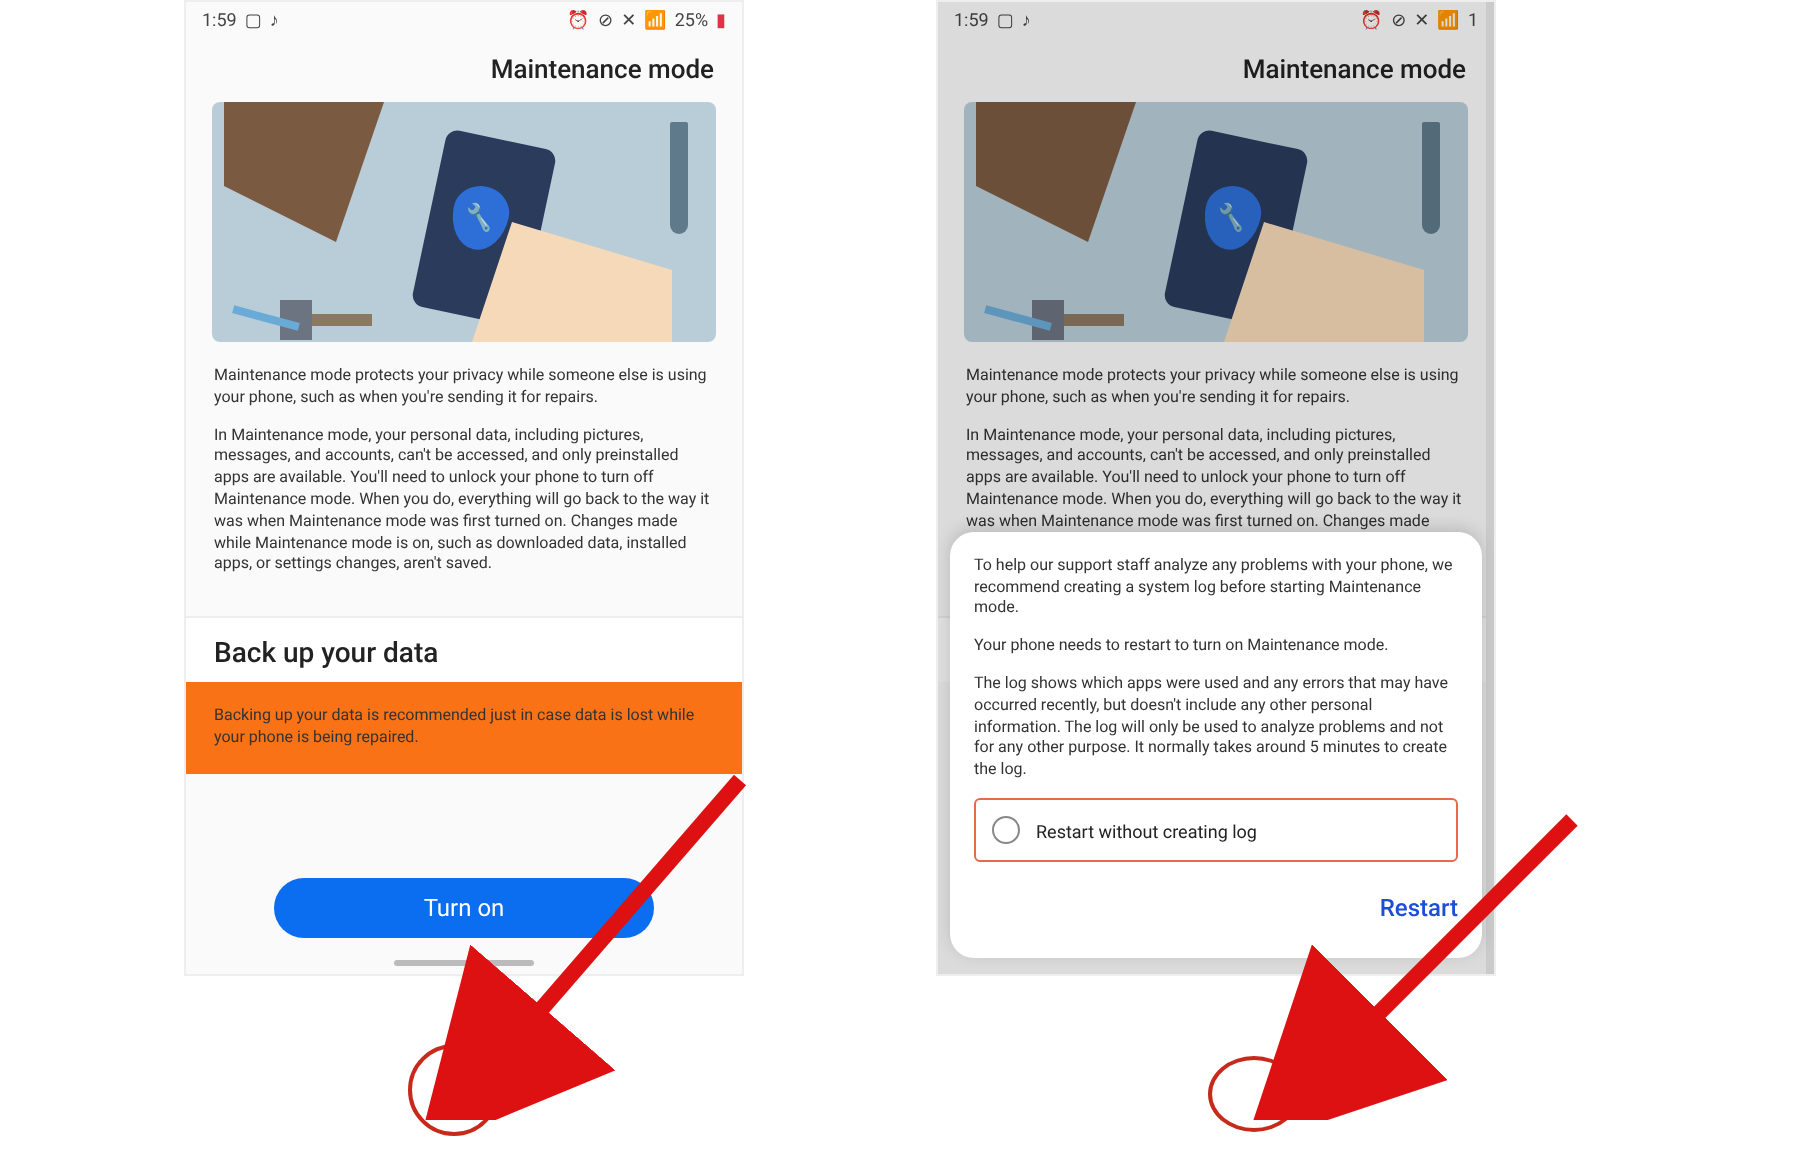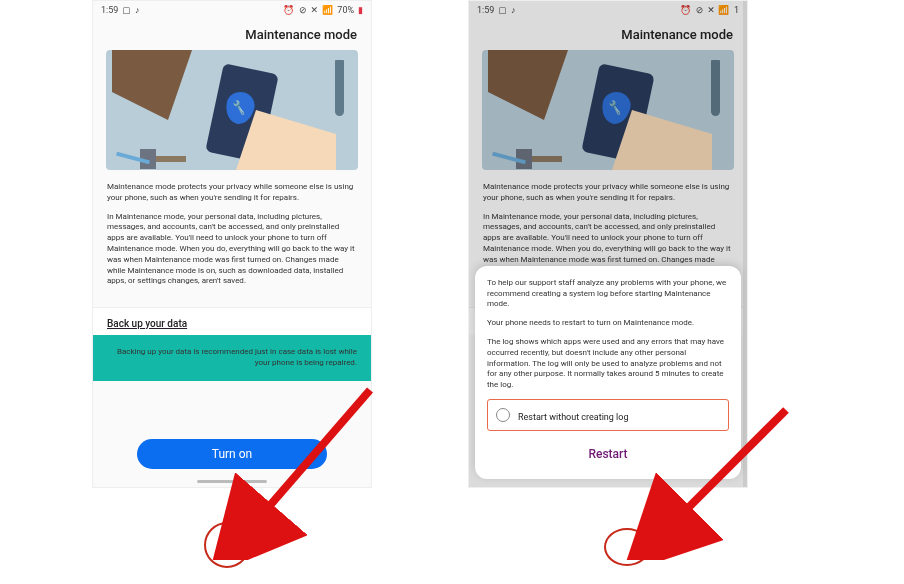--- a/index.html
+++ b/index.html
@@ -105,35 +105,33 @@
     transform: rotate(15deg);
   }
   .body-text {
     padding: 12px 14px;
     font-size: 8px;
     line-height: 1.35;
     color: #333;
   }
   .body-text p { margin-bottom: 8px; }
   .section-header {
-    font-size: 10px;
+    font-size: 14px;
     font-weight: 500;
     color: #222;
     padding: 10px 14px 6px 14px;
     border-top: 1px solid #eee;
     background: #fff;
-    text-decoration: underline;
   }
   .section-body {
     padding: 12px 14px;
     font-size: 8px;
     line-height: 1.35;
     color: #333;
-    background: #14b8a6;
-    text-align: right;
+    background: #f97316;
   }
   .turn-on-btn {
     position: absolute;
     left: 50%; transform: translateX(-50%);
     bottom: 18px;
     width: 190px;
     height: 30px;
     background: #0b6def;
     border-radius: 16px;
     color: #fff;
@@ -180,24 +178,24 @@
     width: 14px; height: 14px;
     border: 1.5px solid #888;
     border-radius: 50%;
     flex-shrink: 0;
   }
   .cb-label {
     font-size: 9px;
     color: #222;
   }
   .restart-btn {
-    text-align: center;
+    text-align: right;
     font-size: 12px;
     font-weight: 500;
-    color: #701a75;
+    color: #1d4ed8;
     padding: 4px 0;
     cursor: pointer;
   }
   
   .arrow {
     position: absolute;
     z-index: 50;
     pointer-events: none;
   }
   .circle-mark {
@@ -221,21 +219,21 @@
     <div class="status-left">
       <span>1:59</span>
       <span>▢</span>
       <span>♪</span>
     </div>
     <div class="status-right">
       <span>⏰</span>
       <span>⊘</span>
       <span>✕</span>
       <span>📶</span>
-      <span>70%</span>
+      <span>25%</span>
       <span style="color:#d34;">▮</span>
     </div>
   </div>
   <div class="title">Maintenance mode</div>
   <div class="illustration">
     <div class="illus-hand1"></div>
     <div class="illus-phone"></div>
     <div class="illus-shield">🔧</div>
     <div class="illus-hand2"></div>
     <div class="illus-wrench"></div>

